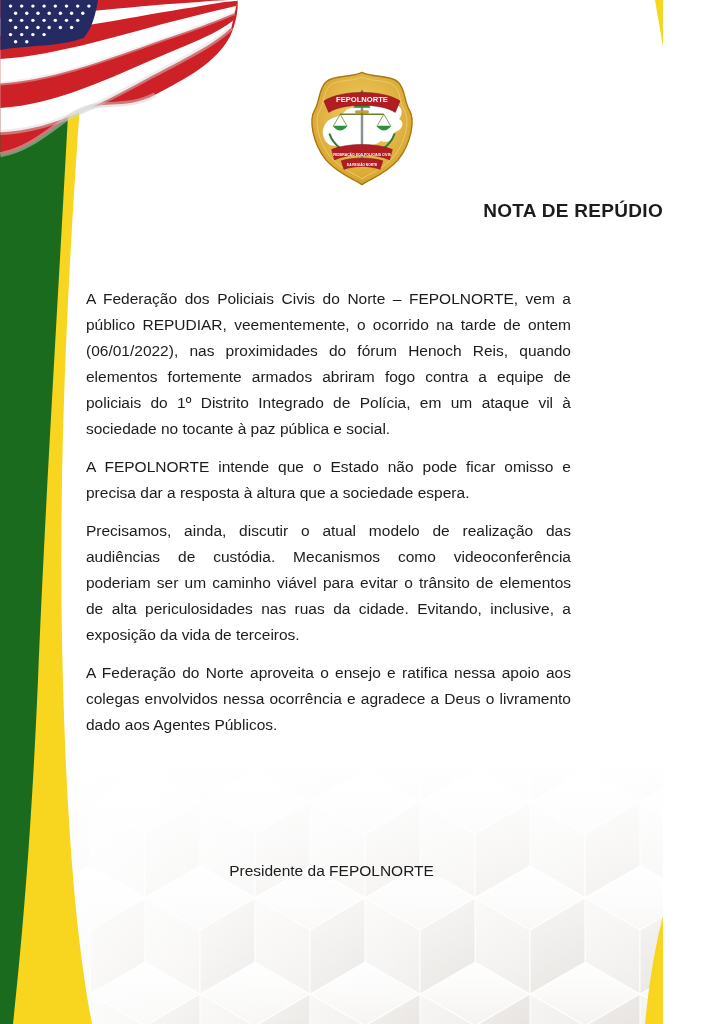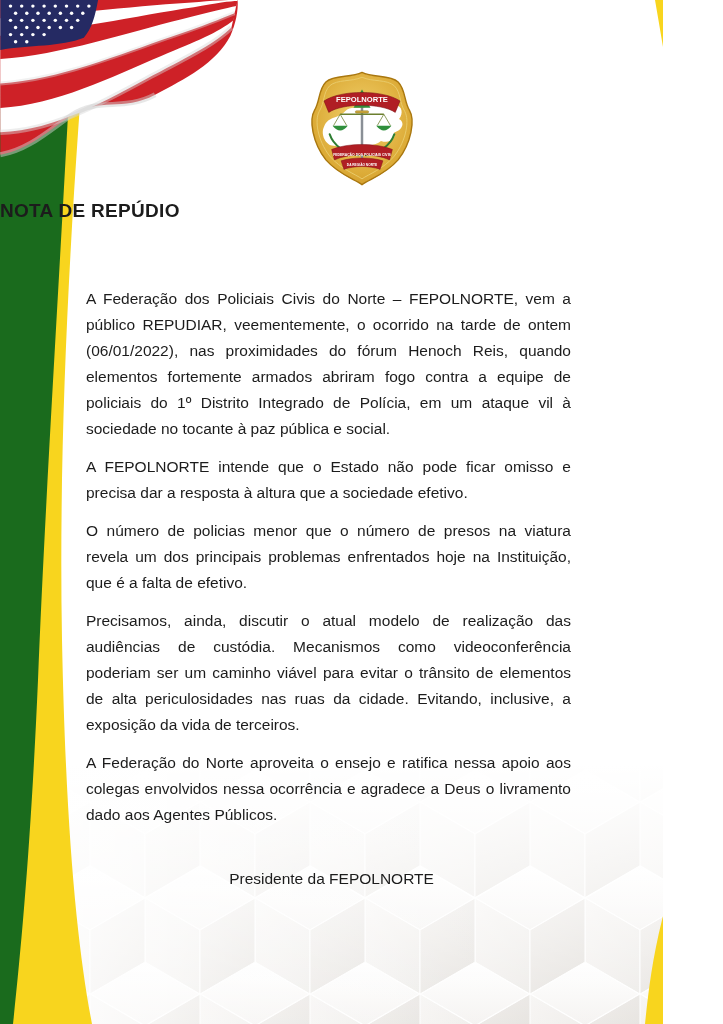--- a/index.html
+++ b/index.html
@@ -11,34 +11,34 @@
   }
   .layer{position:absolute; pointer-events:none;}
   
   #cubes-svg{left:0; bottom:0; width:723px; height:260px; z-index:1;}
   #border-svg{left:0; top:0; width:723px; height:1024px; z-index:2;}
   #flag-svg{left:0; top:0; width:245px; height:168px; z-index:3;}
   #crest-svg{left:305px; top:68px; width:114px; height:122px; z-index:4;}
   
   .doc-title{
     position:absolute; left:0; right:0; top:200px; z-index:5;
-    text-align:left; font-weight:bold; font-size:19px; letter-spacing:.3px;
+    text-align:right; font-weight:bold; font-size:19px; letter-spacing:.3px;
   }
   .doc-body{
     position:absolute; left:86px; right:84px; top:286px; z-index:5;
   }
   .doc-body p{
     margin:0 8px 12px 0; font-size:15.5px; line-height:26px;
     text-align:justify; text-justify:inter-word;
   }
   .signature{
     position:absolute; left:0; right:0; top:862px; z-index:5; text-align:center;
   }
   .signature .sig-name{font-size:15.5px; margin:0 0 20px 0;}
-  .signature .sig-role{font-size:15.5px; margin:8px;}
+  .signature .sig-role{font-size:15.5px; margin:0;}
 </style>
 </head>
 <body>
 
 <div class="page">
 
   <svg id="cubes-svg" class="layer" viewBox="0 0 723 260" aria-hidden="true">
     <defs>
       <linearGradient id="topFace" x1="0" y1="0" x2="0" y2="1">
         <stop offset="0" stop-color="#ffffff"></stop>
@@ -185,22 +185,21 @@
     <path stroke="#7d1216" stroke-width="0.5" d="M28,84 C45,77 75,77 92,84 L89,95 C74,88 46,88 31,95 Z" fill="#b01e24"></path>
     <text x="60" y="90.5" text-anchor="middle" font-family="Liberation Sans, sans-serif" font-size="3.6" font-weight="bold" fill="#ffffff">FEDERAÇÃO DOS POLICIAIS CIVIS</text>
     <path stroke="#7d1216" stroke-width="0.5" d="M38,96 C50,92 70,92 82,96 L79,105 C68,101 52,101 41,105 Z" fill="#b01e24"></path>
     <text x="60" y="101.5" text-anchor="middle" font-family="Liberation Sans, sans-serif" font-size="3.4" font-weight="bold" fill="#ffffff">DA REGIÃO NORTE</text>
   </svg>
 
   <div class="doc-title">NOTA DE REPÚDIO</div>
 
   <div class="doc-body">
     <p>A Federação dos Policiais Civis do Norte – FEPOLNORTE, vem a público REPUDIAR, veementemente, o ocorrido na tarde de ontem (06/01/2022), nas proximidades do fórum Henoch Reis, quando elementos fortemente armados abriram fogo contra a equipe de policiais do 1º Distrito Integrado de Polícia, em um ataque vil à sociedade no tocante à paz pública e social.</p>
-    <p>A FEPOLNORTE intende que o Estado não pode ficar omisso e precisa dar a resposta à altura que a sociedade efetivo.</p>
-    <p>O número de policias menor que o número de presos na viatura revela um dos principais problemas enfrentados hoje na Instituição, que é a falta de efetivo.</p>
+    <p>A FEPOLNORTE intende que o Estado não pode ficar omisso e precisa dar a resposta à altura que a sociedade espera.</p>
     <p>Precisamos, ainda, discutir o atual modelo de realização das audiências de custódia. Mecanismos como videoconferência poderiam ser um caminho viável para evitar o trânsito de elementos de alta periculosidades nas ruas da cidade. Evitando, inclusive, a exposição da vida de terceiros.</p>
     <p>A Federação do Norte aproveita o ensejo e ratifica nessa apoio aos colegas envolvidos nessa ocorrência e agradece a Deus o livramento dado aos Agentes Públicos.</p>
   </div>
 
   <div class="signature">
     <p class="sig-role">Presidente da FEPOLNORTE</p>
   </div>
 
 </div>
 

